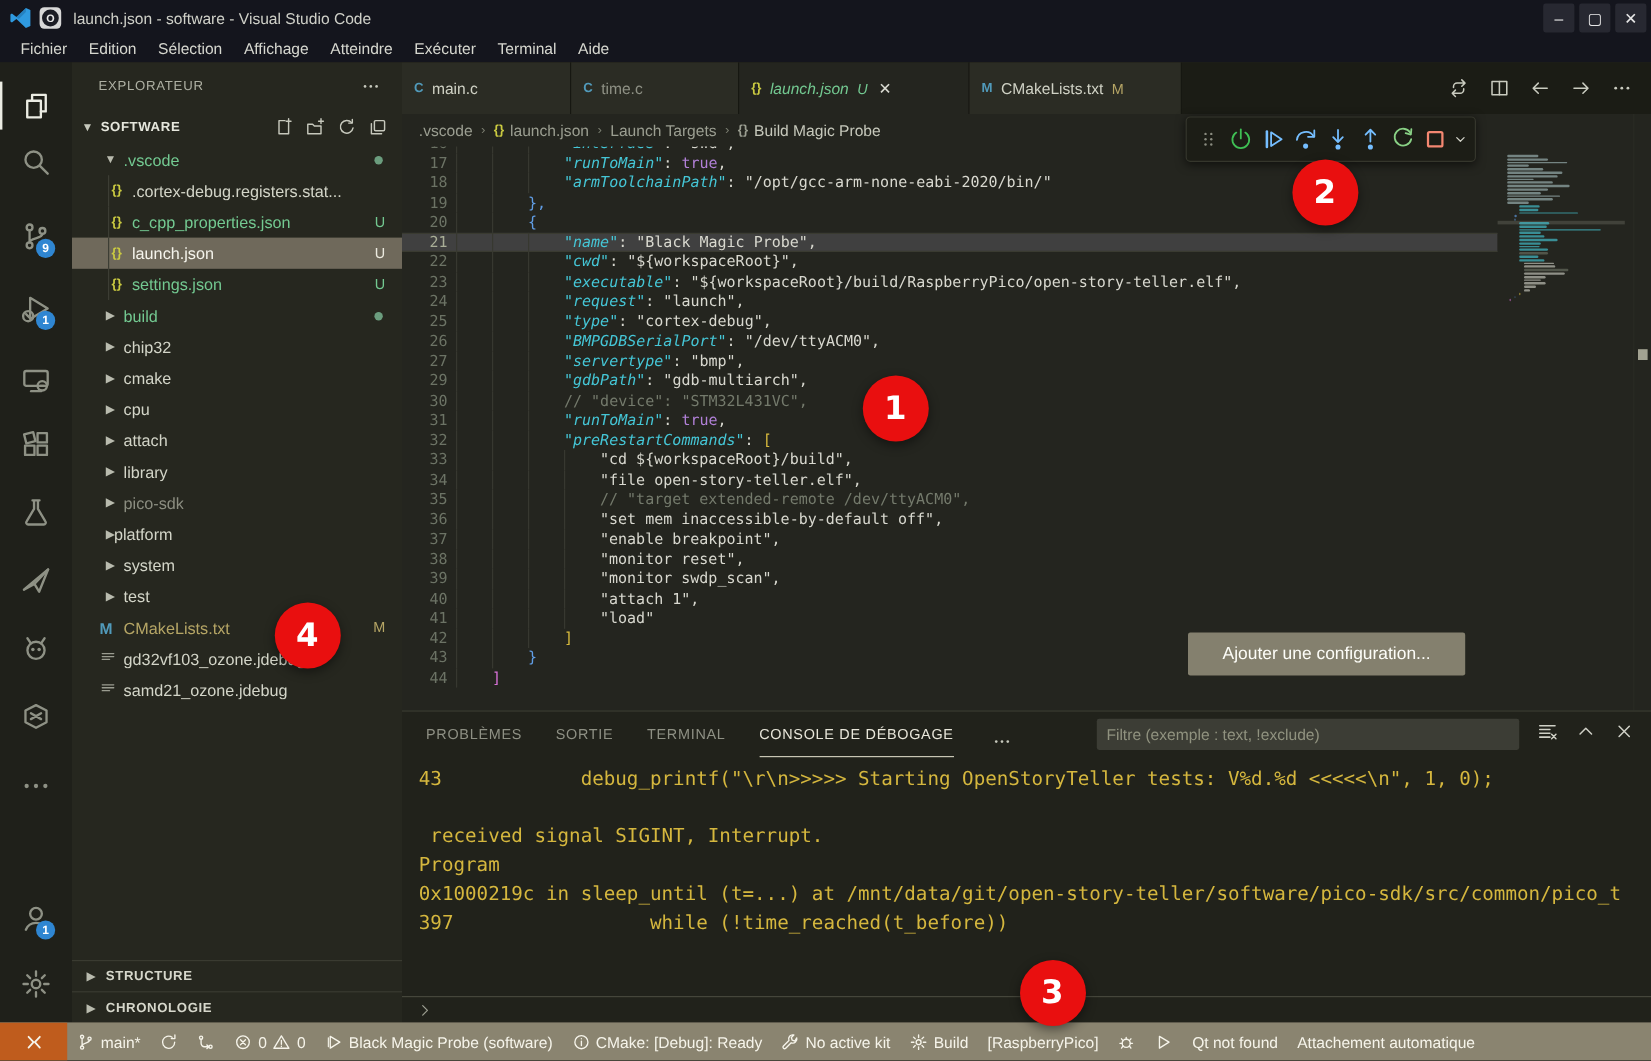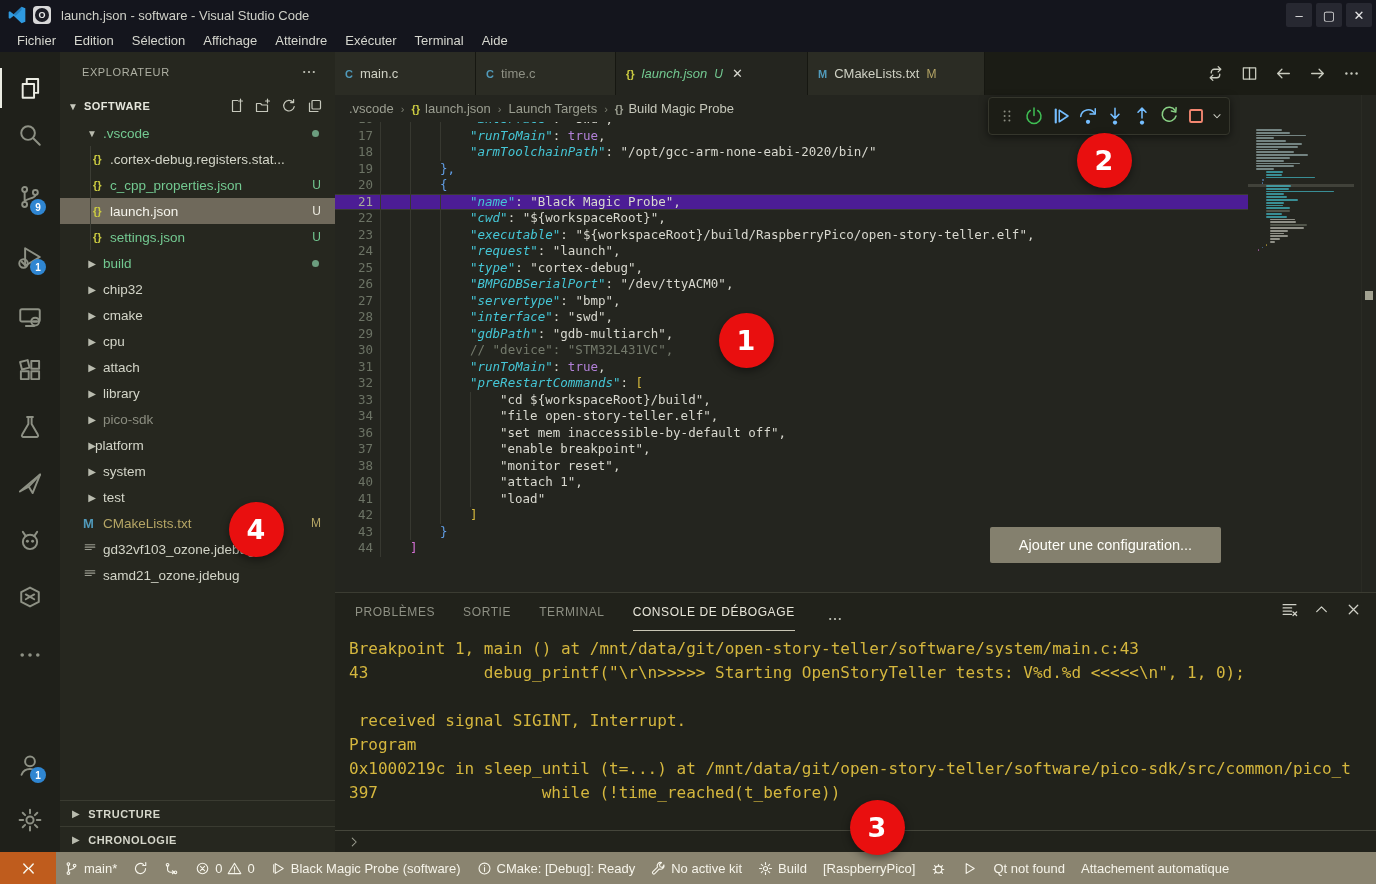--- a/index.html
+++ b/index.html
@@ -56,21 +56,21 @@
   .tab .t-close{color:#d8d9d0;font-size:13px;margin-left:2px;}
   #tab-actions{margin-left:auto;display:flex;align-items:center;gap:17px;padding-right:16px;color:#c9cbbf;}
   #breadcrumb{position:absolute;left:0;top:43px;width:100%;height:27px;display:flex;align-items:center;padding-left:14px;box-sizing:border-box;font-size:13px;color:#9b9e91;}
   .crumb{display:flex;align-items:center;gap:5px;}
   .crumb-sep{margin:0 7px;color:#7c7f72;font-size:11px;}
   .crumb .b-yellow{color:var(--json-yellow);font-weight:bold;font-size:11px;}
   .crumb .b-gray{color:#9b9e91;font-weight:bold;font-size:11px;}
   #code{position:absolute;left:0;top:70px;width:913px;height:470px;overflow:hidden;}
   #code-inner{position:relative;margin-top:-11px;}
   .line{position:relative;height:16.5px;font-family:"DejaVu Sans Mono",monospace;font-size:12.5px;line-height:16.5px;white-space:pre;}
-  .line.cur{background:#4c1d95;box-shadow:inset 0 1px 0 #3a3b31, inset 0 -1px 0 #3a3b31;}
+  .line.cur{background:#404040;box-shadow:inset 0 1px 0 #3a3b31, inset 0 -1px 0 #3a3b31;}
   .ln{position:absolute;left:0;width:38px;text-align:right;color:#6c7365;}
   .line.cur .ln{color:#a9ae97;}
   .lc{position:absolute;left:45px;right:0;top:0;bottom:0;}
   .ig{position:absolute;top:0;bottom:0;width:1px;background:#373830;}
   .tok-k{color:var(--key-cyan);font-style:italic;}
   .tok-s{color:var(--string-fg);} .tok-p{color:var(--string-fg);}
   .tok-t{color:var(--kw-purple);} .tok-c{color:var(--comment);}
   .tok-y{color:var(--br-yellow);} .tok-b{color:var(--br-blue);} .tok-m{color:var(--br-magenta);}
   #minimap{position:absolute;left:913px;top:73px;width:106px;height:460px;}
   .mm-bar{position:absolute;height:1.8px;border-radius:1px;}
@@ -481,30 +481,31 @@
           <div class="line"><div class="ln">18</div><div class="lc"><div class="ig" style="left: 0px;"></div><div class="ig" style="left: 30px;"></div><div class="ig" style="left: 60px;"></div><span style="padding-left: 90px; display: inline-block;"><span class="tok-k">"armToolchainPath"</span><span class="tok-p">: </span><span class="tok-s">"/opt/gcc-arm-none-eabi-2020/bin/"</span></span></div></div>
           <div class="line"><div class="ln">19</div><div class="lc"><div class="ig" style="left: 0px;"></div><div class="ig" style="left: 30px;"></div><span style="padding-left: 60px; display: inline-block;"><span class="tok-b">},</span></span></div></div>
           <div class="line"><div class="ln">20</div><div class="lc"><div class="ig" style="left: 0px;"></div><div class="ig" style="left: 30px;"></div><span style="padding-left: 60px; display: inline-block;"><span class="tok-b">{</span></span></div></div>
           <div class="line cur"><div class="ln">21</div><div class="lc"><div class="ig" style="left: 0px;"></div><div class="ig" style="left: 30px;"></div><div class="ig" style="left: 60px;"></div><span style="padding-left: 90px; display: inline-block;"><span class="tok-k">"name"</span><span class="tok-p">: </span><span class="tok-s">"Black Magic Probe",</span></span></div></div>
           <div class="line"><div class="ln">22</div><div class="lc"><div class="ig" style="left: 0px;"></div><div class="ig" style="left: 30px;"></div><div class="ig" style="left: 60px;"></div><span style="padding-left: 90px; display: inline-block;"><span class="tok-k">"cwd"</span><span class="tok-p">: </span><span class="tok-s">"${workspaceRoot}",</span></span></div></div>
           <div class="line"><div class="ln">23</div><div class="lc"><div class="ig" style="left: 0px;"></div><div class="ig" style="left: 30px;"></div><div class="ig" style="left: 60px;"></div><span style="padding-left: 90px; display: inline-block;"><span class="tok-k">"executable"</span><span class="tok-p">: </span><span class="tok-s">"${workspaceRoot}/build/RaspberryPico/open-story-teller.elf",</span></span></div></div>
           <div class="line"><div class="ln">24</div><div class="lc"><div class="ig" style="left: 0px;"></div><div class="ig" style="left: 30px;"></div><div class="ig" style="left: 60px;"></div><span style="padding-left: 90px; display: inline-block;"><span class="tok-k">"request"</span><span class="tok-p">: </span><span class="tok-s">"launch",</span></span></div></div>
           <div class="line"><div class="ln">25</div><div class="lc"><div class="ig" style="left: 0px;"></div><div class="ig" style="left: 30px;"></div><div class="ig" style="left: 60px;"></div><span style="padding-left: 90px; display: inline-block;"><span class="tok-k">"type"</span><span class="tok-p">: </span><span class="tok-s">"cortex-debug",</span></span></div></div>
           <div class="line"><div class="ln">26</div><div class="lc"><div class="ig" style="left: 0px;"></div><div class="ig" style="left: 30px;"></div><div class="ig" style="left: 60px;"></div><span style="padding-left: 90px; display: inline-block;"><span class="tok-k">"BMPGDBSerialPort"</span><span class="tok-p">: </span><span class="tok-s">"/dev/ttyACM0",</span></span></div></div>
           <div class="line"><div class="ln">27</div><div class="lc"><div class="ig" style="left: 0px;"></div><div class="ig" style="left: 30px;"></div><div class="ig" style="left: 60px;"></div><span style="padding-left: 90px; display: inline-block;"><span class="tok-k">"servertype"</span><span class="tok-p">: </span><span class="tok-s">"bmp",</span></span></div></div>
-          <div class="line"><div class="ln">28</div><div class="lc"><div class="ig" style="left: 0px;"></div><div class="ig" style="left: 30px;"></div><div class="ig" style="left: 60px;"></div><span style="padding-left: 90px; display: inline-block;"><span class="tok-k">"interface"</span><span class="tok-p">: </span><span class="tok-s">"swd",</span></span></div></div>
           <div class="line"><div class="ln">29</div><div class="lc"><div class="ig" style="left: 0px;"></div><div class="ig" style="left: 30px;"></div><div class="ig" style="left: 60px;"></div><span style="padding-left: 90px; display: inline-block;"><span class="tok-k">"gdbPath"</span><span class="tok-p">: </span><span class="tok-s">"gdb-multiarch",</span></span></div></div>
           <div class="line"><div class="ln">30</div><div class="lc"><div class="ig" style="left: 0px;"></div><div class="ig" style="left: 30px;"></div><div class="ig" style="left: 60px;"></div><span style="padding-left: 90px; display: inline-block;"><span class="tok-c">// "device": "STM32L431VC",</span></span></div></div>
           <div class="line"><div class="ln">31</div><div class="lc"><div class="ig" style="left: 0px;"></div><div class="ig" style="left: 30px;"></div><div class="ig" style="left: 60px;"></div><span style="padding-left: 90px; display: inline-block;"><span class="tok-k">"runToMain"</span><span class="tok-p">: </span><span class="tok-t">true</span><span class="tok-p">,</span></span></div></div>
           <div class="line"><div class="ln">32</div><div class="lc"><div class="ig" style="left: 0px;"></div><div class="ig" style="left: 30px;"></div><div class="ig" style="left: 60px;"></div><span style="padding-left: 90px; display: inline-block;"><span class="tok-k">"preRestartCommands"</span><span class="tok-p">: </span><span class="tok-y">[</span></span></div></div>
           <div class="line"><div class="ln">33</div><div class="lc"><div class="ig" style="left: 0px;"></div><div class="ig" style="left: 30px;"></div><div class="ig" style="left: 60px;"></div><div class="ig" style="left: 90px;"></div><span style="padding-left: 120px; display: inline-block;"><span class="tok-s">"cd ${workspaceRoot}/build",</span></span></div></div>
           <div class="line"><div class="ln">34</div><div class="lc"><div class="ig" style="left: 0px;"></div><div class="ig" style="left: 30px;"></div><div class="ig" style="left: 60px;"></div><div class="ig" style="left: 90px;"></div><span style="padding-left: 120px; display: inline-block;"><span class="tok-s">"file open-story-teller.elf",</span></span></div></div>
+          <div class="line"><div class="ln">35</div><div class="lc"><div class="ig" style="left: 0px;"></div><div class="ig" style="left: 30px;"></div><div class="ig" style="left: 60px;"></div><div class="ig" style="left: 90px;"></div><span style="padding-left: 120px; display: inline-block;"><span class="tok-c">// "target extended-remote /dev/ttyACM0",</span></span></div></div>
           <div class="line"><div class="ln">36</div><div class="lc"><div class="ig" style="left: 0px;"></div><div class="ig" style="left: 30px;"></div><div class="ig" style="left: 60px;"></div><div class="ig" style="left: 90px;"></div><span style="padding-left: 120px; display: inline-block;"><span class="tok-s">"set mem inaccessible-by-default off",</span></span></div></div>
           <div class="line"><div class="ln">37</div><div class="lc"><div class="ig" style="left: 0px;"></div><div class="ig" style="left: 30px;"></div><div class="ig" style="left: 60px;"></div><div class="ig" style="left: 90px;"></div><span style="padding-left: 120px; display: inline-block;"><span class="tok-s">"enable breakpoint",</span></span></div></div>
           <div class="line"><div class="ln">38</div><div class="lc"><div class="ig" style="left: 0px;"></div><div class="ig" style="left: 30px;"></div><div class="ig" style="left: 60px;"></div><div class="ig" style="left: 90px;"></div><span style="padding-left: 120px; display: inline-block;"><span class="tok-s">"monitor reset",</span></span></div></div>
+          <div class="line"><div class="ln">39</div><div class="lc"><div class="ig" style="left: 0px;"></div><div class="ig" style="left: 30px;"></div><div class="ig" style="left: 60px;"></div><div class="ig" style="left: 90px;"></div><span style="padding-left: 120px; display: inline-block;"><span class="tok-s">"monitor swdp_scan",</span></span></div></div>
           <div class="line"><div class="ln">40</div><div class="lc"><div class="ig" style="left: 0px;"></div><div class="ig" style="left: 30px;"></div><div class="ig" style="left: 60px;"></div><div class="ig" style="left: 90px;"></div><span style="padding-left: 120px; display: inline-block;"><span class="tok-s">"attach 1",</span></span></div></div>
           <div class="line"><div class="ln">41</div><div class="lc"><div class="ig" style="left: 0px;"></div><div class="ig" style="left: 30px;"></div><div class="ig" style="left: 60px;"></div><div class="ig" style="left: 90px;"></div><span style="padding-left: 120px; display: inline-block;"><span class="tok-s">"load"</span></span></div></div>
           <div class="line"><div class="ln">42</div><div class="lc"><div class="ig" style="left: 0px;"></div><div class="ig" style="left: 30px;"></div><div class="ig" style="left: 60px;"></div><span style="padding-left: 90px; display: inline-block;"><span class="tok-y">]</span></span></div></div>
           <div class="line"><div class="ln">43</div><div class="lc"><div class="ig" style="left: 0px;"></div><div class="ig" style="left: 30px;"></div><span style="padding-left: 60px; display: inline-block;"><span class="tok-b">}</span></span></div></div>
           <div class="line"><div class="ln">44</div><div class="lc"><div class="ig" style="left: 0px;"></div><span style="padding-left: 30px; display: inline-block;"><span class="tok-m">]</span></span></div></div>
         </div>
       </div>
     <div id="minimap">
         <div class="mm-bar" style="top: 4px; left: 8px; width: 26px; background: rgb(159, 183, 185); opacity: 0.65;"></div>
         <div class="mm-bar" style="top: 6.8px; left: 8px; width: 34px; background: rgb(159, 183, 185); opacity: 0.65;"></div>
@@ -644,40 +645,40 @@
         <div class="ptab">TERMINAL</div>
         <div class="ptab active">CONSOLE DE DÉBOGAGE</div>
         <div id="ptabs-more"><span class="icon">
             <svg viewBox="0 0 16 16" width="16" height="16" fill="none" stroke="currentColor" stroke-width="1.2" stroke-linecap="round" stroke-linejoin="round">
               <circle cx="3.2" cy="8" r="1.1" fill="currentColor" stroke="none"></circle>
               <circle cx="8" cy="8" r="1.1" fill="currentColor" stroke="none"></circle>
               <circle cx="12.8" cy="8" r="1.1" fill="currentColor" stroke="none"></circle>
             </svg>
           </span></div>
       </div>
+    <input id="pfilter" placeholder="Filtre (exemple : text, !exclude)" style="">
     <div id="pactions">
         <span class="icon">
           <svg viewBox="0 0 16 16" width="17" height="17" fill="none" stroke="currentColor" stroke-width="1.2" stroke-linecap="round" stroke-linejoin="round">
             <path d="M2 3.5h12M2 6.5h8M2 9.5h8M2 12.5h8"></path>
             <path d="M11.3 10.3l3.4 3.4M14.7 10.3l-3.4 3.4"></path>
           </svg>
         </span>
         <span class="icon">
           <svg viewBox="0 0 16 16" width="17" height="17" fill="none" stroke="currentColor" stroke-width="1.2" stroke-linecap="round" stroke-linejoin="round">
             <path d="M3.5 10L8 5.5 12.5 10"></path>
           </svg>
         </span>
         <span class="icon">
           <svg viewBox="0 0 16 16" width="17" height="17" fill="none" stroke="currentColor" stroke-width="1.2" stroke-linecap="round" stroke-linejoin="round">
             <path d="M4 4l8 8M12 4l-8 8"></path>
           </svg>
         </span>
       </div>
     <div id="console">
-        <div class="con-line">Breakpoint 1, main () at /mnt/data/git/open-story-teller/software/system/main.c:43</div>
         <div class="con-line">43            debug_printf("\r\n&gt;&gt;&gt;&gt;&gt; Starting OpenStoryTeller tests: V%d.%d &lt;&lt;&lt;&lt;&lt;\n", 1, 0);</div>
         <div class="con-line"> </div>
         <div class="con-line"> received signal SIGINT, Interrupt.</div>
         <div class="con-line">Program</div>
         <div class="con-line">0x1000219c in sleep_until (t=...) at /mnt/data/git/open-story-teller/software/pico-sdk/src/common/pico_t</div>
         <div class="con-line">397                 while (!time_reached(t_before))</div>
       </div>
     <div id="prompt-row">
       <span class="icon" id="prompt-chev">
           <span class="icon" style="color: rgb(155, 157, 144);">

